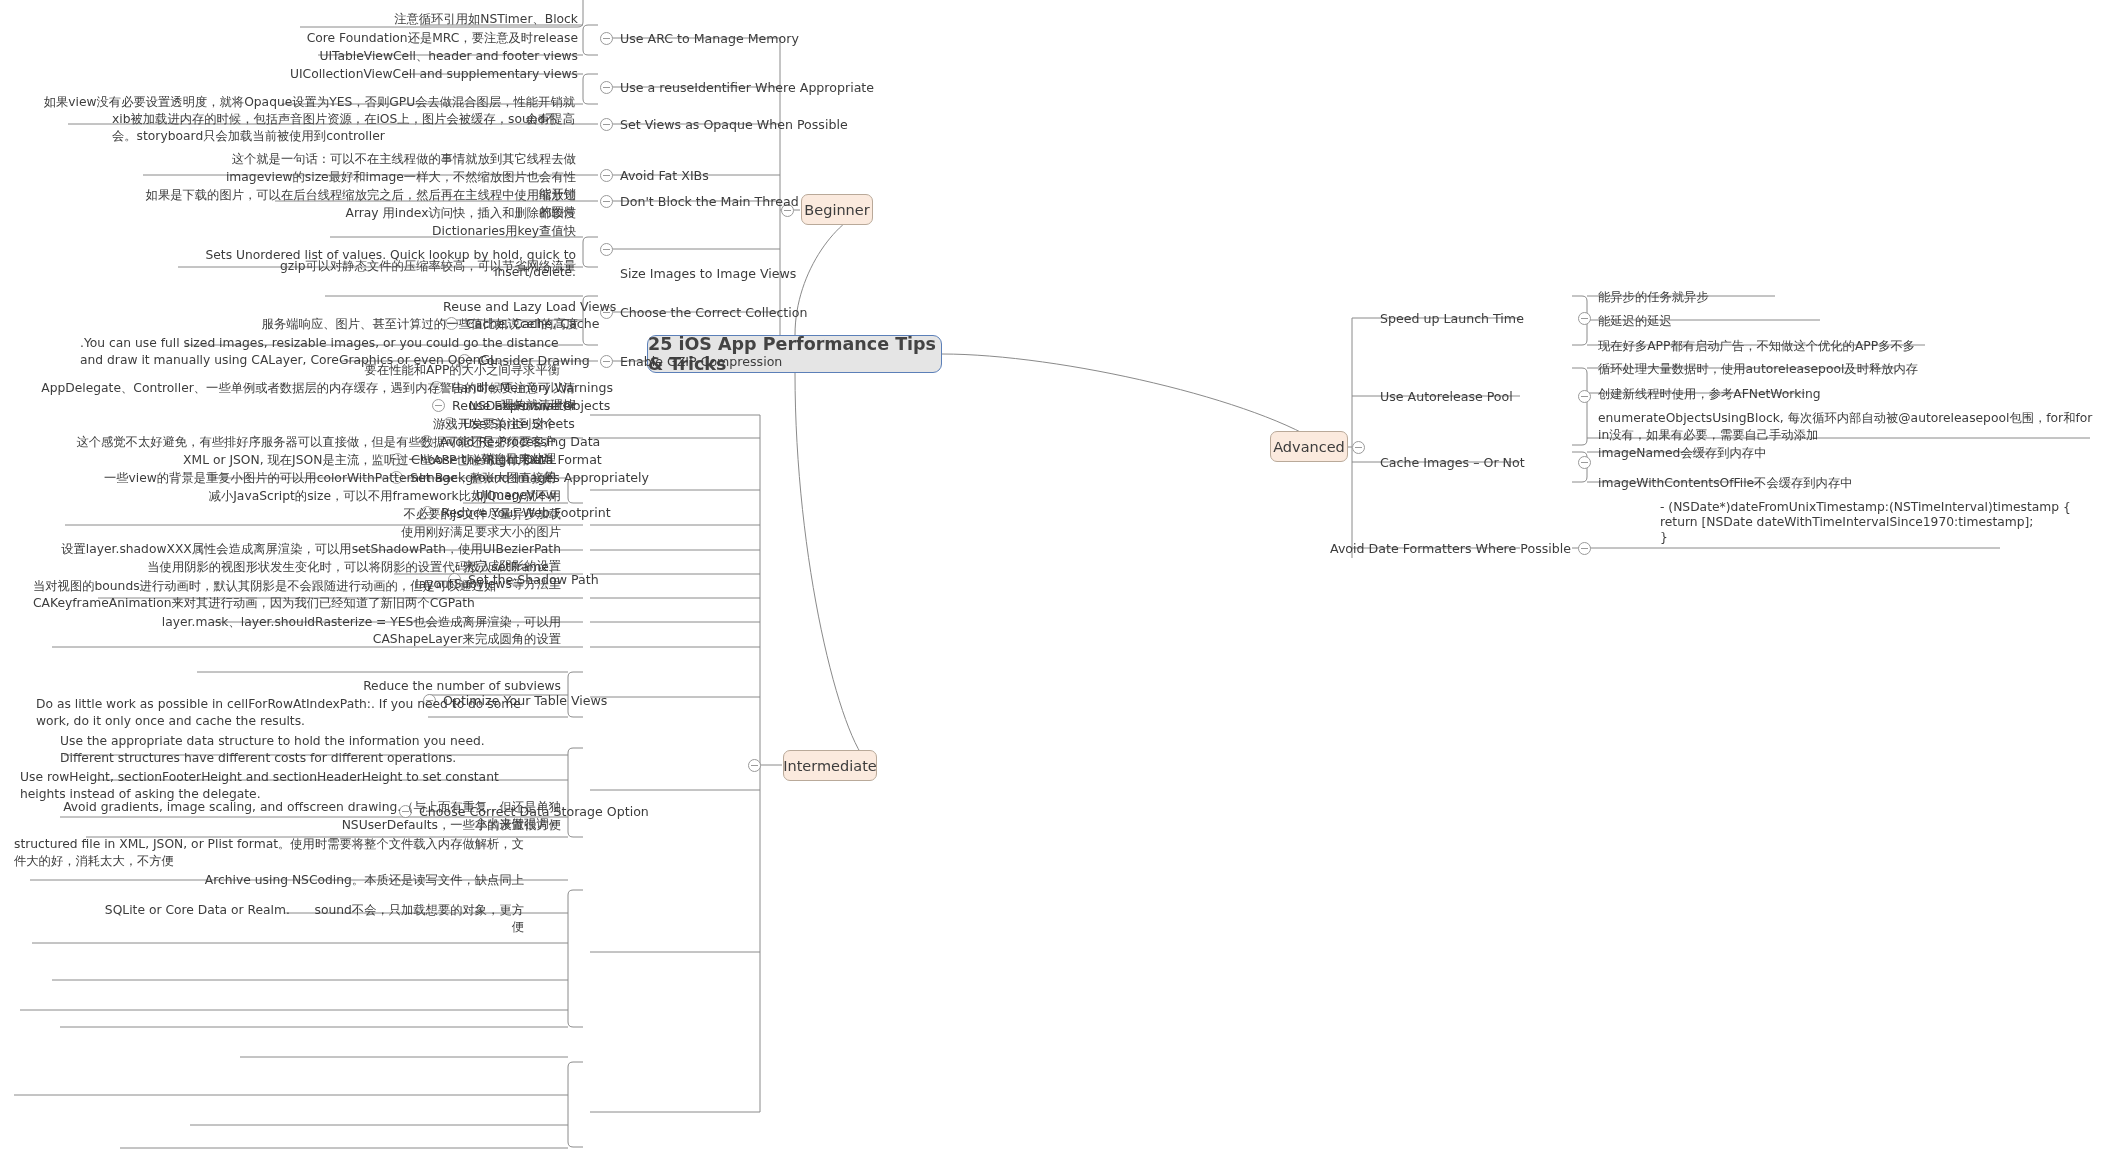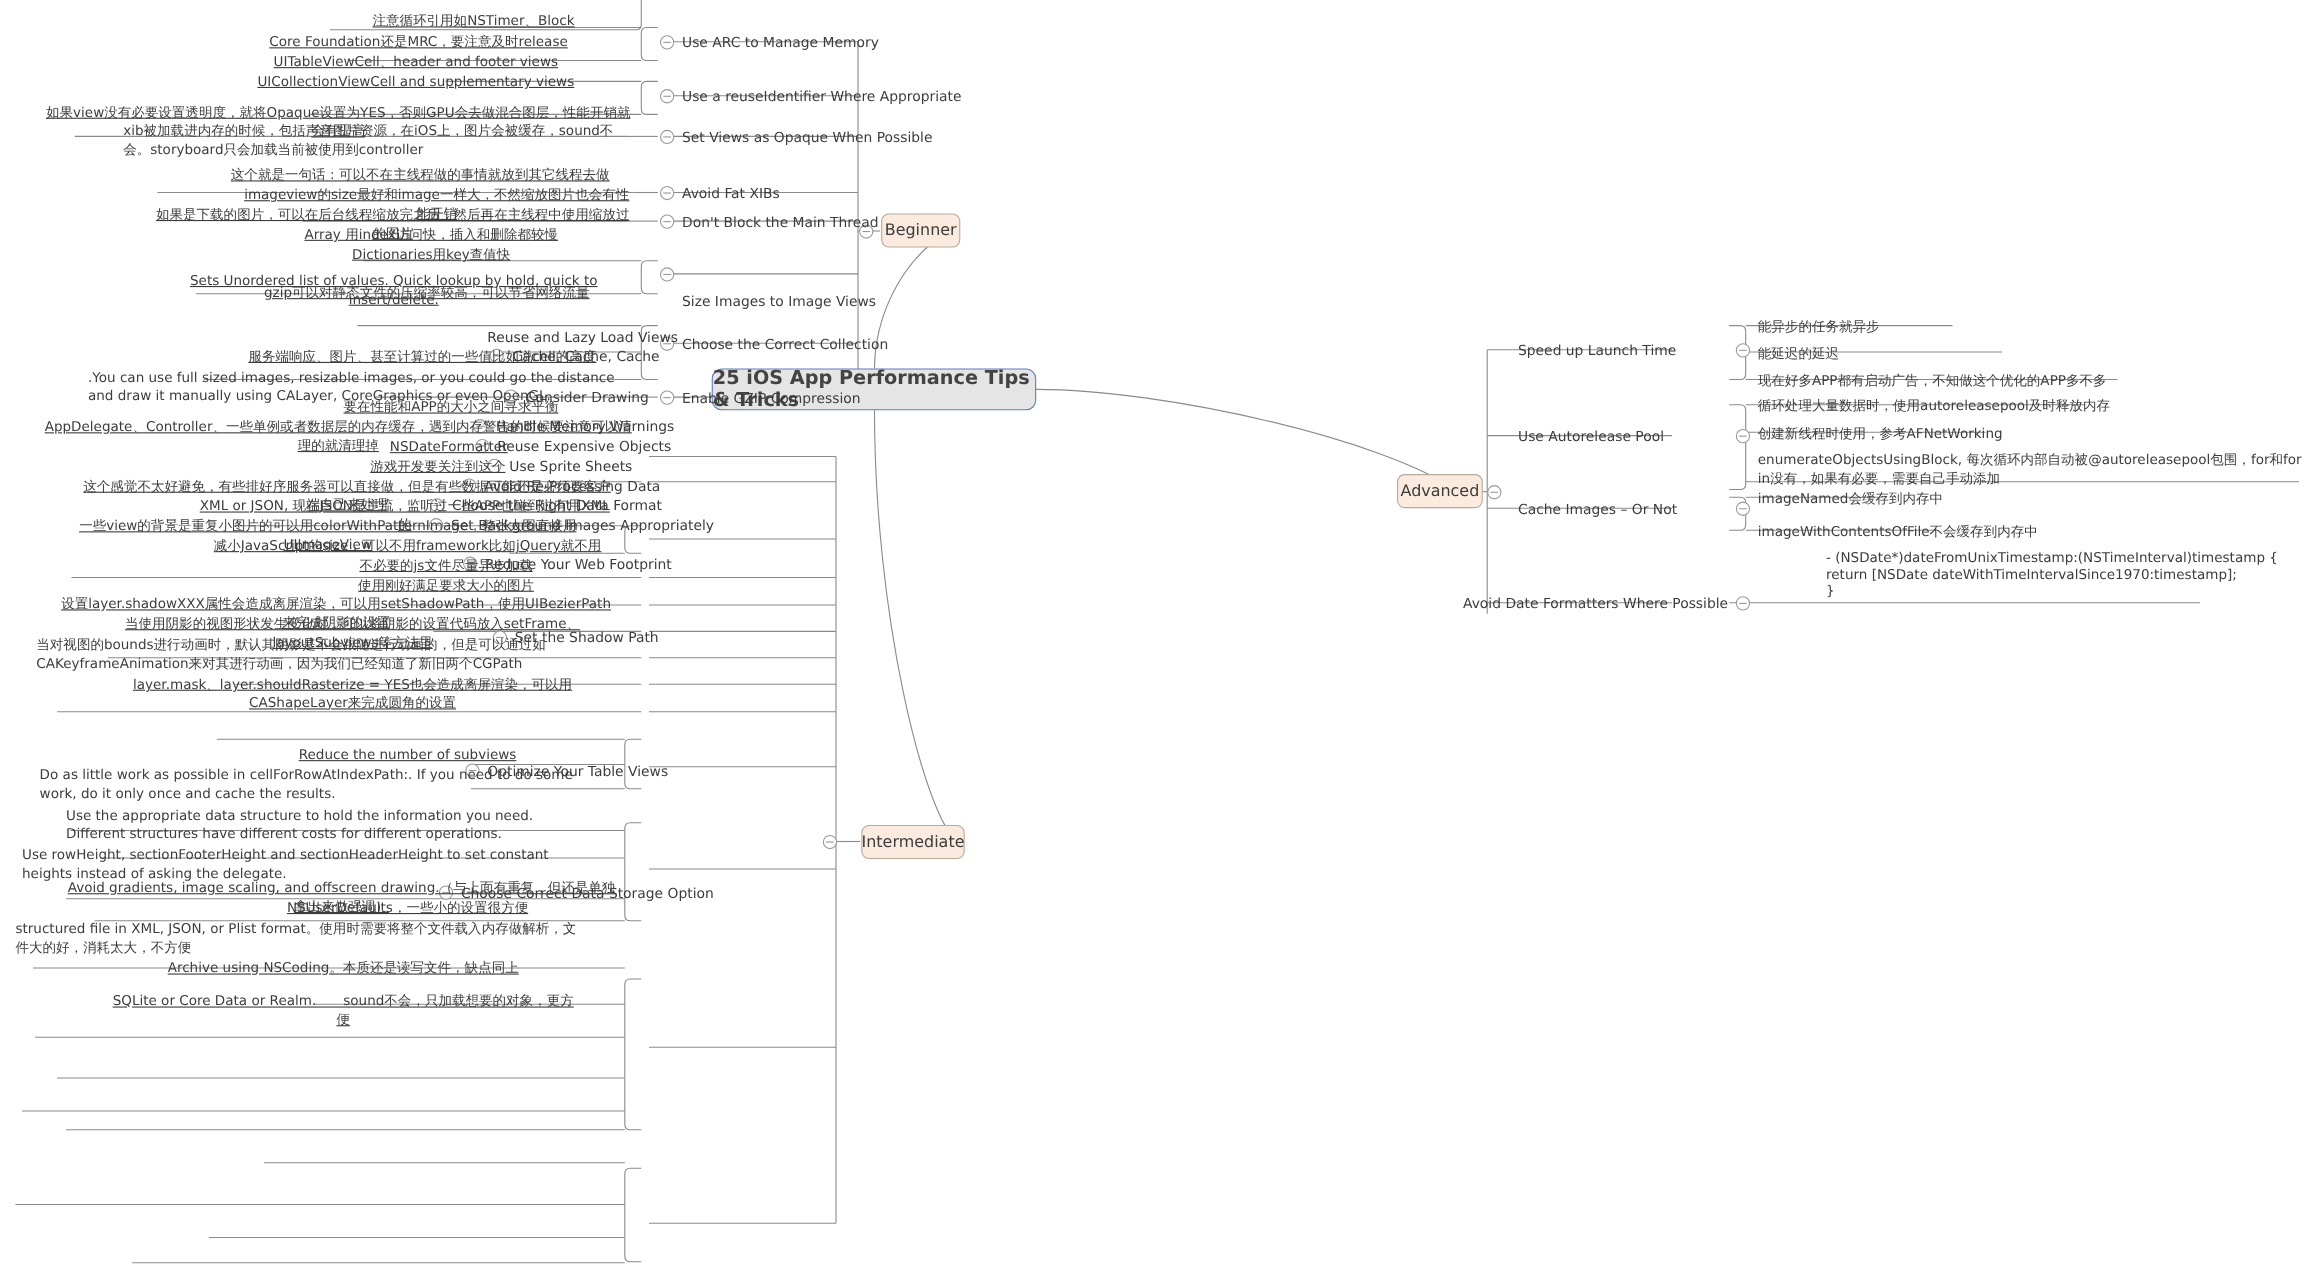--- a/index.html
+++ b/index.html
@@ -4,21 +4,21 @@
 <style>
   html,body{margin:0;padding:0;background:#ffffff;}
   body{width:2110px;height:1158px;position:relative;overflow:hidden;
        font-family:"DejaVu Sans","Liberation Sans",sans-serif;color:#3b3b3b;}
   #canvas{position:absolute;inset:0;width:2110px;height:1158px;}
   svg.links{position:absolute;left:0;top:0;width:2110px;height:1158px;pointer-events:none;}
 
   
   .leaf{position:absolute;font-size:12.3px;line-height:16.5px;color:#3c3c3c;
         white-space:pre-line;}
-  .leaf.r{text-align:center;text-decoration:underline;}
+  .leaf.r{text-align:right;}
   .leaf.l{text-align:left;}
 
   
   .btitle{position:absolute;font-size:12.6px;line-height:16px;color:#3c3c3c;white-space:nowrap;}
 
   
   .tog{position:absolute;width:13px;height:13px;border:1px solid #9a9a9a;border-radius:50%;
        background:#fff;box-sizing:border-box;}
   .tog:after{content:"";position:absolute;left:2px;right:2px;top:5px;height:1px;background:#9a9a9a;}
 

